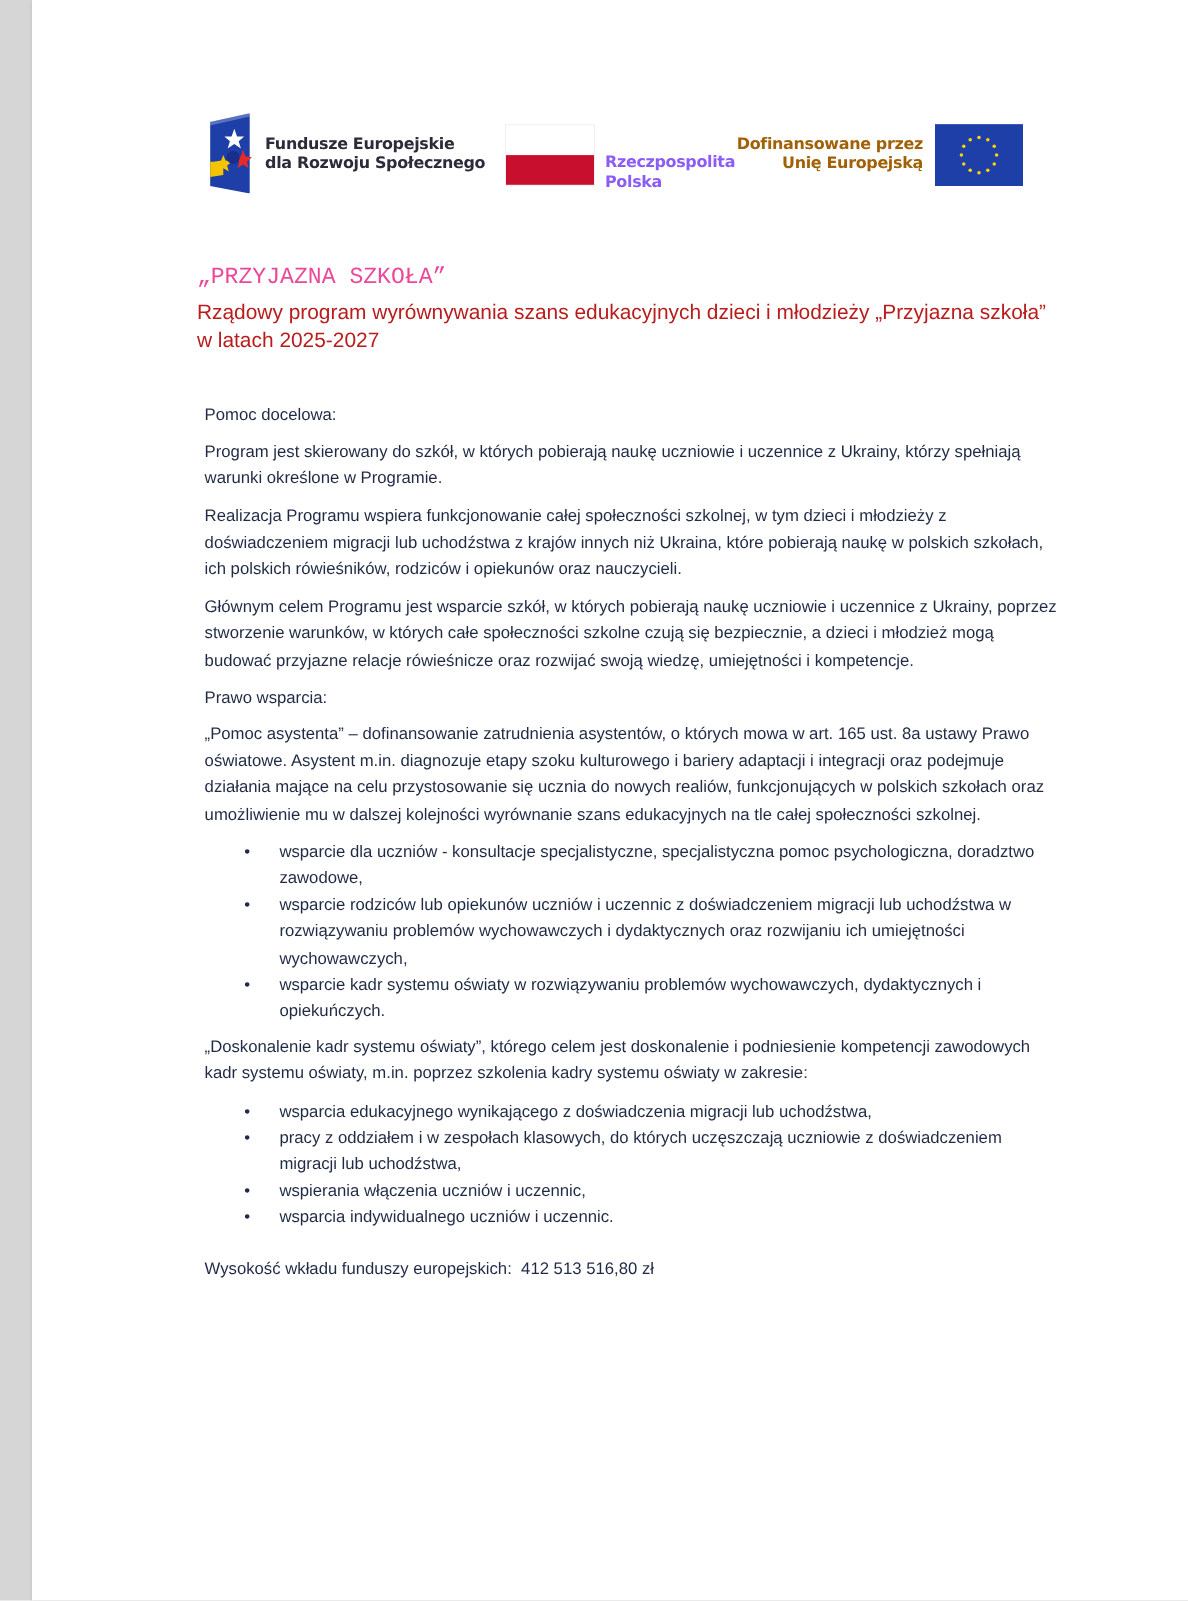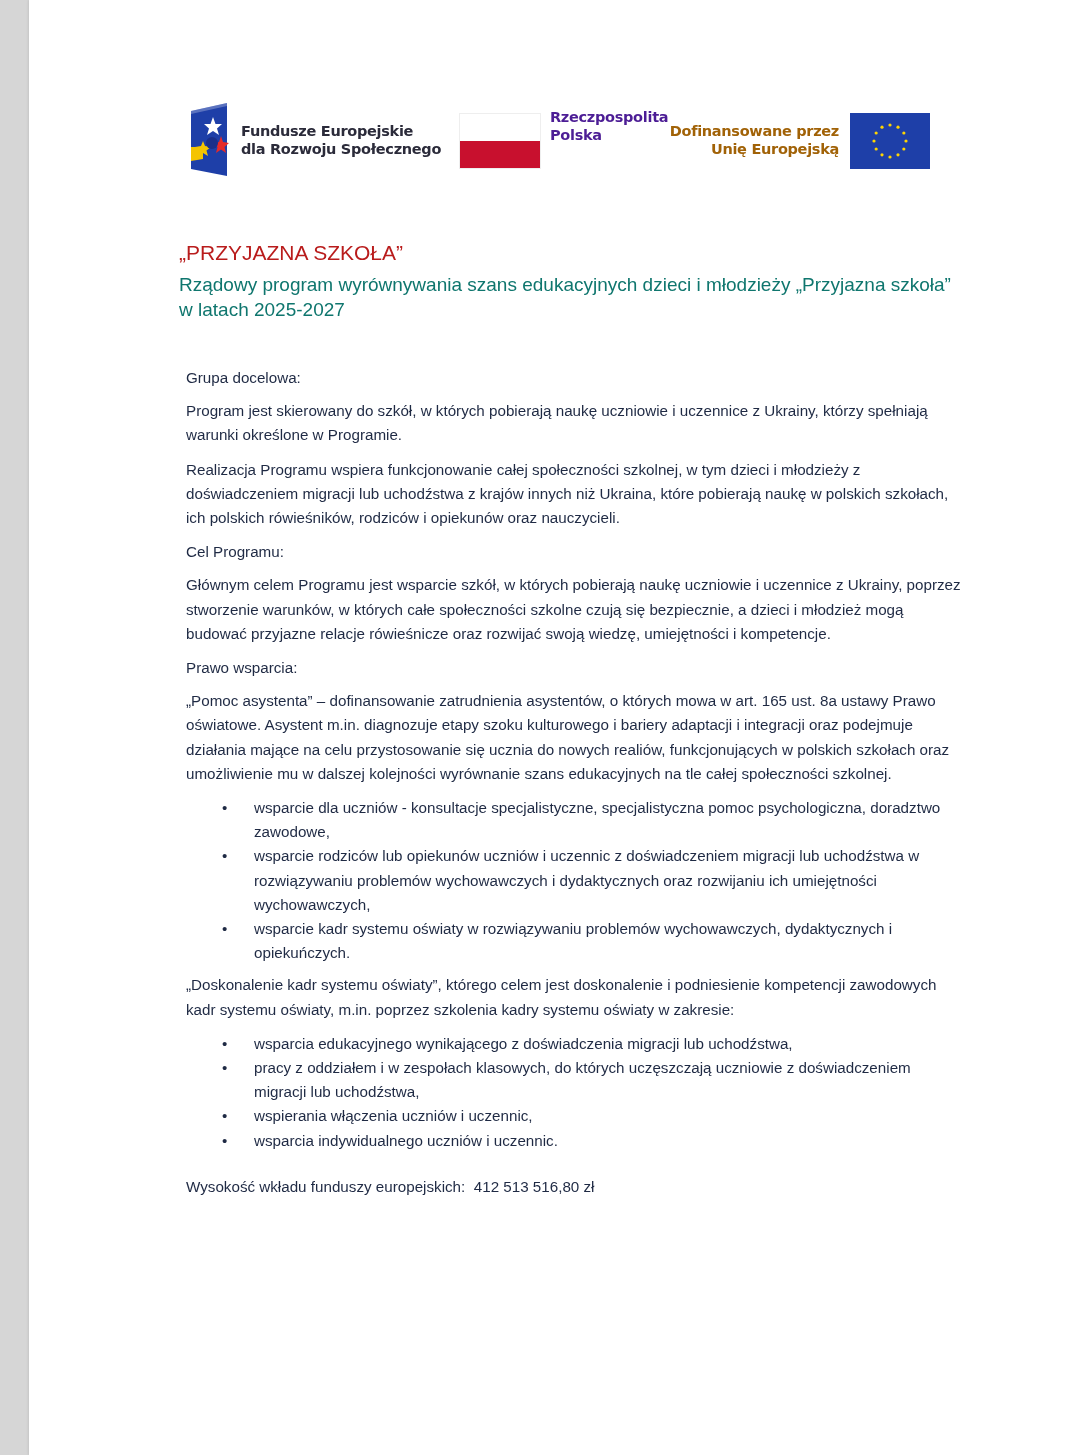--- a/index.html
+++ b/index.html
@@ -15,27 +15,27 @@
     box-shadow: 0 0 3px rgba(0,0,0,0.15);
     margin-left: 21px;
   }
   
   .logo-bar { position: absolute; top: 100px; left: 160px; width: 745px; height: 80px; }
   .fe-logo { position: absolute; left: 2px; top: 3px; width: 40px; height: 73px; }
   .fe-text { position: absolute; left: 52px; top: 22px; font-size: 14.5px; line-height: 18px; color: #2b2b3a; font-weight: bold; font-family: "DejaVu Sans", sans-serif; letter-spacing: -0.3px; }
   .pl-flag { position: absolute; left: 270px; top: 13px; width: 80px; height: 54px; border: 1px solid #eee; }
   .pl-flag .w { height: 50%; background: #ffffff; }
   .pl-flag .r { height: 50%; background: #c8102e; }
-  .pl-text { position: absolute; left: 361px; top: 8px; font-size: 14.5px; line-height: 18px; color: #4c1d95; font-weight: bold; font-family: "DejaVu Sans", sans-serif; letter-spacing: -0.3px; }
+  .pl-text { position: absolute; left: 361px; top: 39px; font-size: 14.5px; line-height: 18px; color: #8b5cf6; font-weight: bold; font-family: "DejaVu Sans", sans-serif; letter-spacing: -0.3px; }
   .eu-text { position: absolute; left: 478px; top: 22px; width: 172px; text-align: right; font-size: 14.5px; line-height: 18px; color: #a16207; font-weight: bold; font-family: "DejaVu Sans", sans-serif; letter-spacing: -0.3px; }
   .eu-flag { position: absolute; left: 661px; top: 13px; width: 80px; height: 56px; background: #1e3fa8; }
 
   .content { position: absolute; left: 150px; top: 238px; width: 780px; }
-  .main-title { font-size: 21px; line-height: 30px; color: #b91c1c; margin: 0 0 4px 0; font-weight: normal; }
-  .subtitle { font-size: 19px; line-height: 25px; color: #0f766e; margin: 0; font-weight: normal; }
+  .main-title { font-size: 21px; line-height: 30px; color: #ec4899; margin: 0 0 4px 0; font-weight: normal; font-family: Liberation Mono, monospace; }
+  .subtitle { font-size: 19px; line-height: 25px; color: #b91c1c; margin: 0; font-weight: normal; }
 
   .body-text { position: absolute; left: 157px; top: 366px; width: 775px; font-size: 15.2px; line-height: 24.2px; color: #1f2a44; }
   .body-text p { margin: 0 0 10px 0; }
   .body-text p.label { margin-bottom: 9px; }
   ul.bul { list-style: none; margin: 4px 0 8px 0; padding: 0; }
   ul.bul li { position: relative; padding-left: 68px; }
   ul.bul li .dot { position: absolute; left: 36px; top: 0; }
   .money { margin-top: 22px; }
   .money p { margin: 0 0 8px 0; }
 </style>
@@ -88,24 +88,23 @@
         <circle cx="31.999999999999993" cy="14.143593539448986" r="1.6" fill="#ffd500"></circle>
       </svg>
   </div>
 
   <div class="content">
     <h1 class="main-title">„PRZYJAZNA SZKOŁA”</h1>
     <h2 class="subtitle">Rządowy program wyrównywania szans edukacyjnych dzieci i młodzieży „Przyjazna szkoła” w latach 2025-2027</h2>
   </div>
 
   <div class="body-text">
-    <p class="label">Grupa docelowa:</p>
+    <p class="label">Pomoc docelowa:</p>
     <p>Program jest skierowany do szkół, w których pobierają naukę uczniowie i uczennice z Ukrainy, którzy spełniają warunki określone w Programie.</p>
     <p>Realizacja Programu wspiera funkcjonowanie całej społeczności szkolnej, w tym dzieci i młodzieży z doświadczeniem migracji lub uchodźstwa z krajów innych niż Ukraina, które pobierają naukę w polskich szkołach, ich polskich rówieśników, rodziców i opiekunów oraz nauczycieli.</p>
-    <p class="label">Cel Programu:</p>
     <p>Głównym celem Programu jest wsparcie szkół, w których pobierają naukę uczniowie i uczennice z Ukrainy, poprzez stworzenie warunków, w których całe społeczności szkolne czują się bezpiecznie, a dzieci i młodzież mogą budować przyjazne relacje rówieśnicze oraz rozwijać swoją wiedzę, umiejętności i kompetencje.</p>
     <p class="label">Prawo wsparcia:</p>
     <p>„Pomoc asystenta” – dofinansowanie zatrudnienia asystentów, o których mowa w art. 165 ust. 8a ustawy Prawo oświatowe. Asystent m.in. diagnozuje etapy szoku kulturowego i bariery adaptacji i integracji oraz podejmuje działania mające na celu przystosowanie się ucznia do nowych realiów, funkcjonujących w polskich szkołach oraz umożliwienie mu w dalszej kolejności wyrównanie szans edukacyjnych na tle całej społeczności szkolnej.</p>
     <ul class="bul">
       <li><span class="dot">•</span><span>wsparcie dla uczniów - konsultacje specjalistyczne, specjalistyczna pomoc psychologiczna, doradztwo zawodowe,</span></li>
       <li><span class="dot">•</span><span>wsparcie rodziców lub opiekunów uczniów i uczennic z doświadczeniem migracji lub uchodźstwa w rozwiązywaniu problemów wychowawczych i dydaktycznych oraz rozwijaniu ich umiejętności wychowawczych,</span></li>
       <li><span class="dot">•</span><span>wsparcie kadr systemu oświaty w rozwiązywaniu problemów wychowawczych, dydaktycznych i opiekuńczych.</span></li>
     </ul>
     <p>„Doskonalenie kadr systemu oświaty”, którego celem jest doskonalenie i podniesienie kompetencji zawodowych kadr systemu oświaty, m.in. poprzez szkolenia kadry systemu oświaty w zakresie:</p>
     <ul class="bul">

